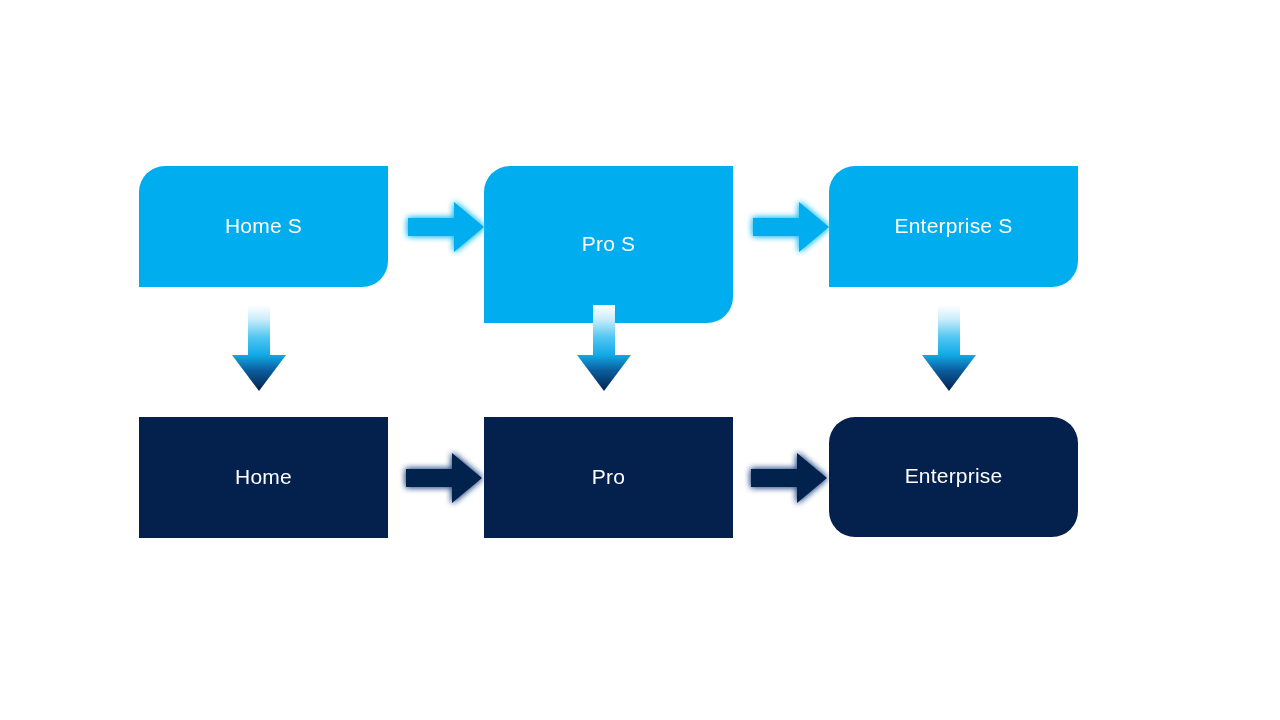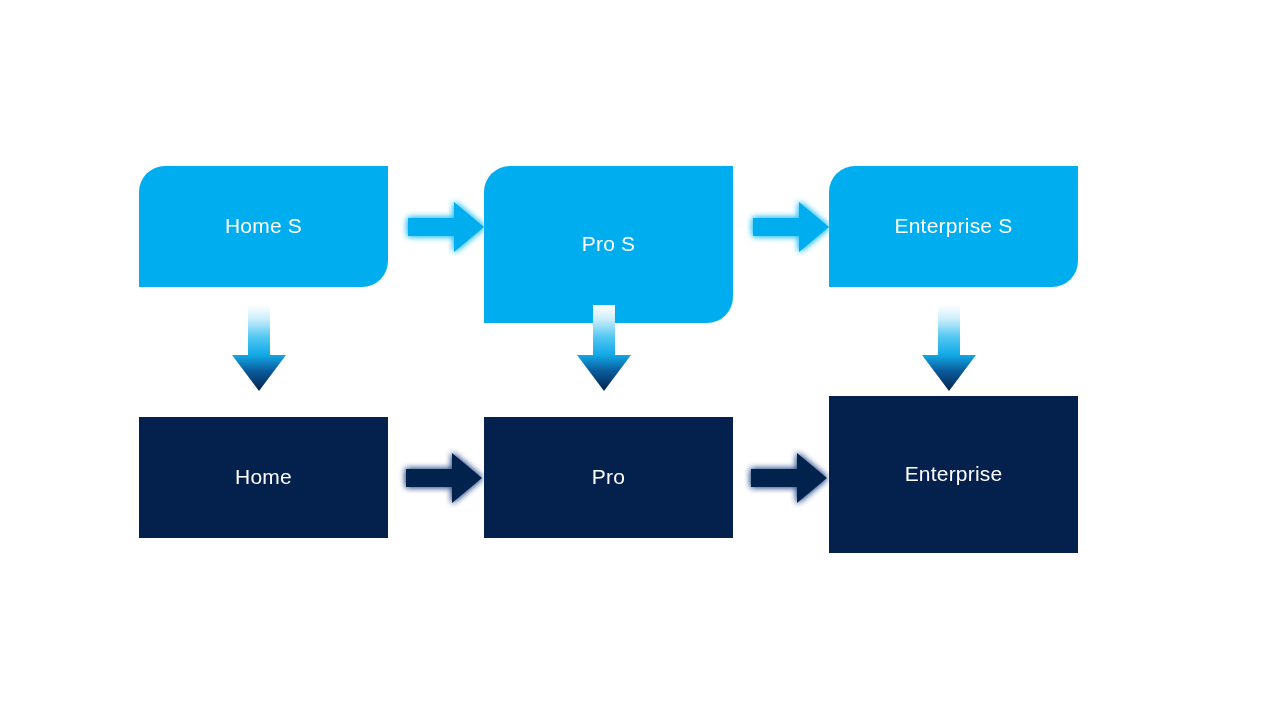--- a/index.html
+++ b/index.html
@@ -52,21 +52,21 @@
     border-radius: 0;
   }
 
   
   #box-home-s       { left: 139px; top: 166px; width: 249px; height: 121px; }
   #box-pro-s        { left: 484px; top: 166px; width: 249px; height: 157px; }
   #box-enterprise-s { left: 829px; top: 166px; width: 249px; height: 121px; align-items: center; }
   
   #box-home         { left: 139px; top: 417px; width: 249px; height: 121px; }
   #box-pro          { left: 484px; top: 417px; width: 249px; height: 121px; }
-  #box-enterprise   { left: 829px; top: 396px; width: 249px; height: 157px; }
+  #box-enterprise   { left: 829px; top: 417px; width: 249px; height: 120px; border-radius: 26px; }
 
   
   .arrow {
     position: absolute;
     pointer-events: none;
   }
   .arrow svg { display: block; overflow: visible; }
 
   
   #arrow-home-s-to-pro-s        { left: 404px; top: 196px; width: 84px; height: 62px; }

